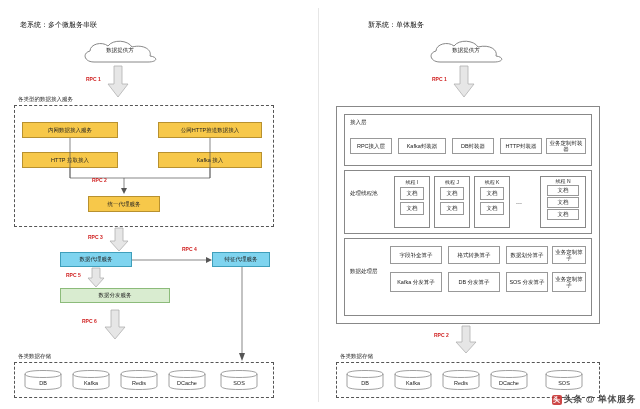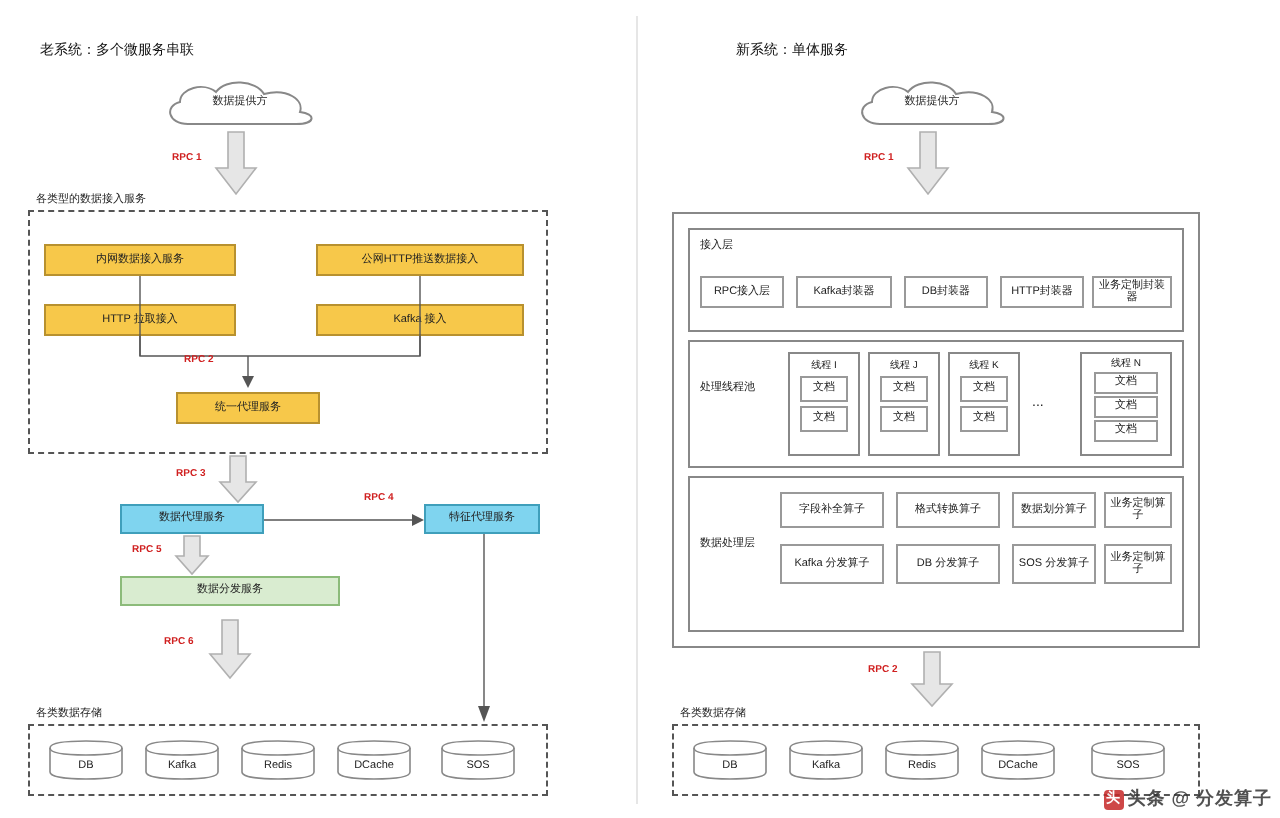--- a/index.html
+++ b/index.html
@@ -274,14 +274,14 @@
 </div>
 <div class="abs" style="left:545px;top:370px;">
   <svg width="38" height="20" viewBox="0 0 38 20">
     <path d="M1 4 C1 1.5 9 0.5 19 0.5 C29 0.5 37 1.5 37 4 L37 16 C37 18.5 29 19.5 19 19.5 C9 19.5 1 18.5 1 16 Z" fill="#fff" stroke="#888" stroke-width="0.8"></path>
     <path d="M1 4 C1 6.5 9 7.5 19 7.5 C29 7.5 37 6.5 37 4" fill="none" stroke="#888" stroke-width="0.8"></path>
   </svg>
   <div class="abs cyl-label" style="left:0;top:10px;width:38px;">SOS</div>
 </div>
 
 <div class="wm">
-  <span class="logo">头</span><span>头条 @ 分发算子</span>
+  <span class="logo">头</span><span>头条 @ 单体服务</span>
 </div>
 
 </body></html>

